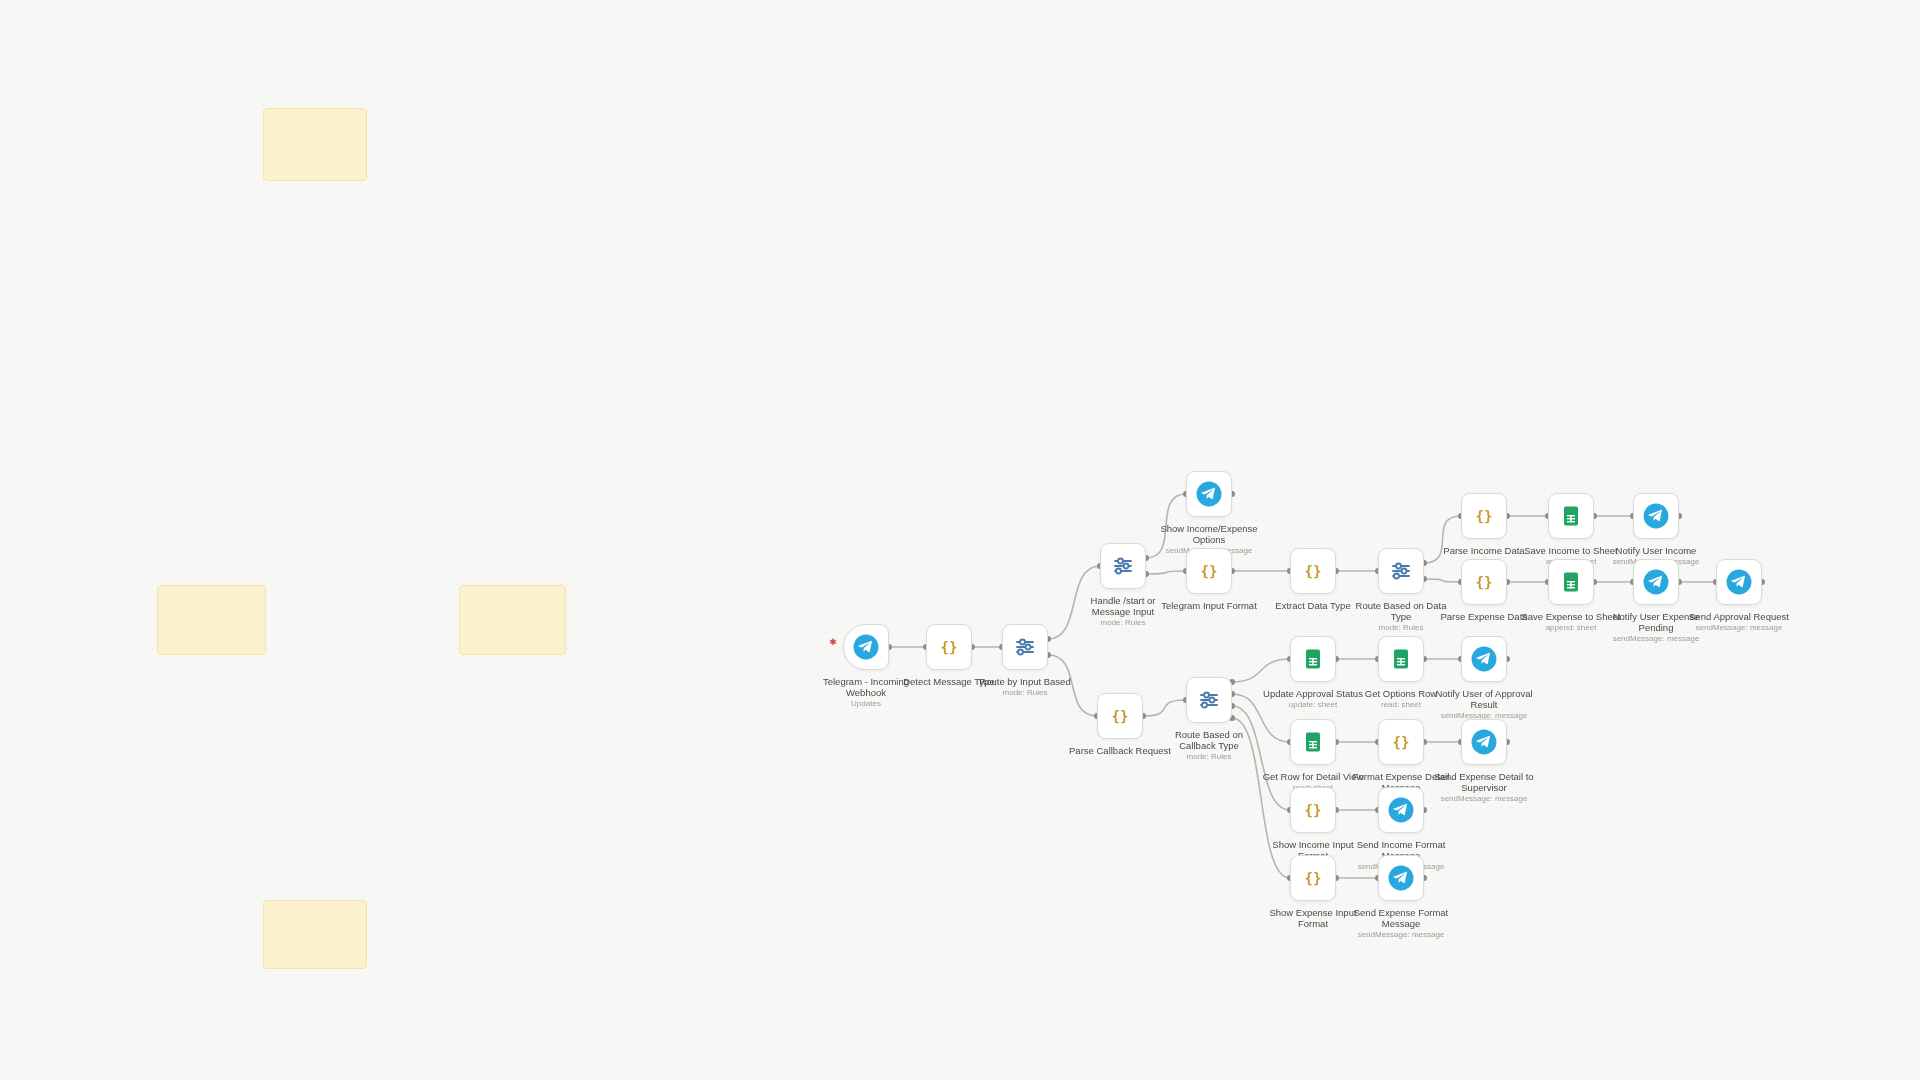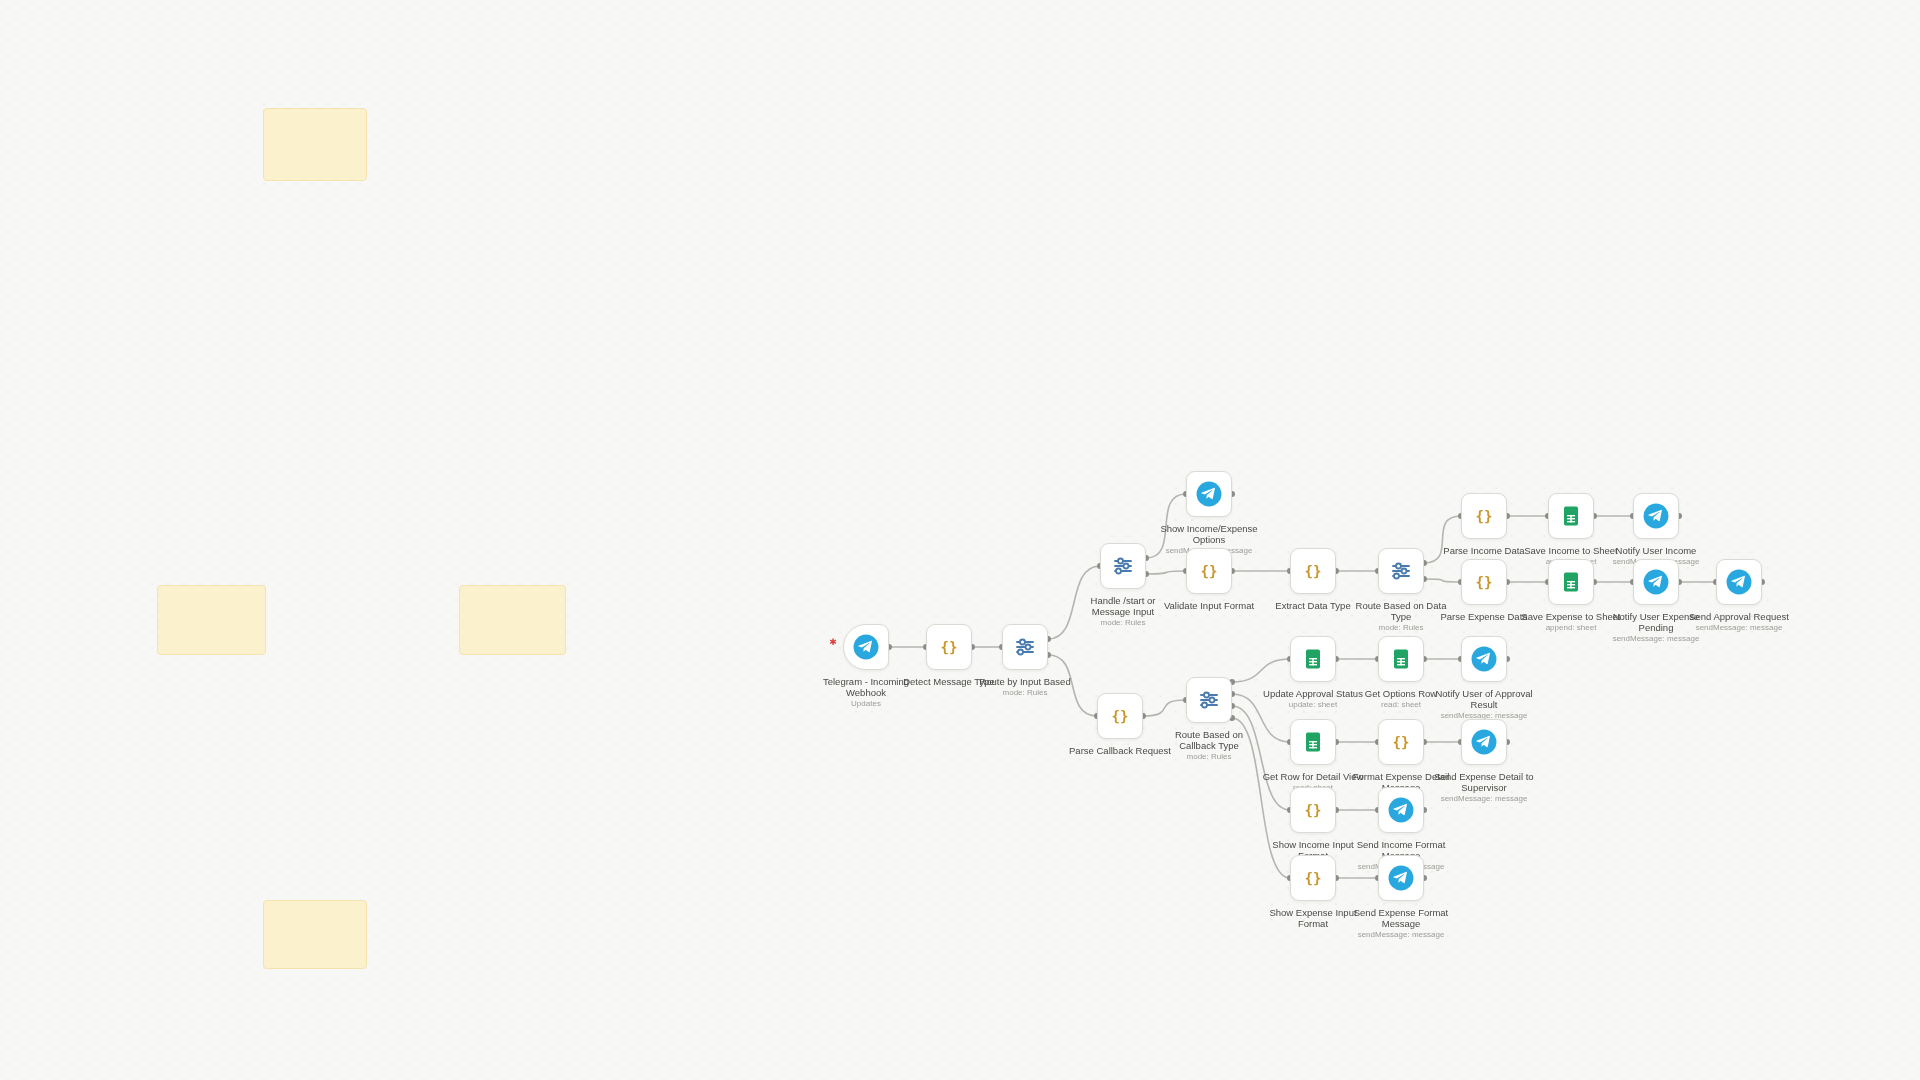--- a/index.html
+++ b/index.html
@@ -220,21 +220,21 @@
       </div>
       <div class="node" style="left: 1186px; top: 548px;">
         <div class="node-box">
           <span class="node-icon">
             <svg width="26" height="26" viewBox="0 0 24 24">
               <text x="12" y="16.8" text-anchor="middle" font-family="DejaVu Sans Mono, monospace" font-size="13" font-weight="bold" fill="#C9972C">{}</text>
             </svg>
           </span>
         </div>
         <div class="node-caption">
-          <div class="node-label">Validate Input Format</div>
+          <div class="node-label">Telegram Input Format</div>
         </div>
       </div>
       <div class="node" style="left: 1290px; top: 548px;">
         <div class="node-box">
           <span class="node-icon">
             <svg width="26" height="26" viewBox="0 0 24 24">
               <text x="12" y="16.8" text-anchor="middle" font-family="DejaVu Sans Mono, monospace" font-size="13" font-weight="bold" fill="#C9972C">{}</text>
             </svg>
           </span>
         </div>

